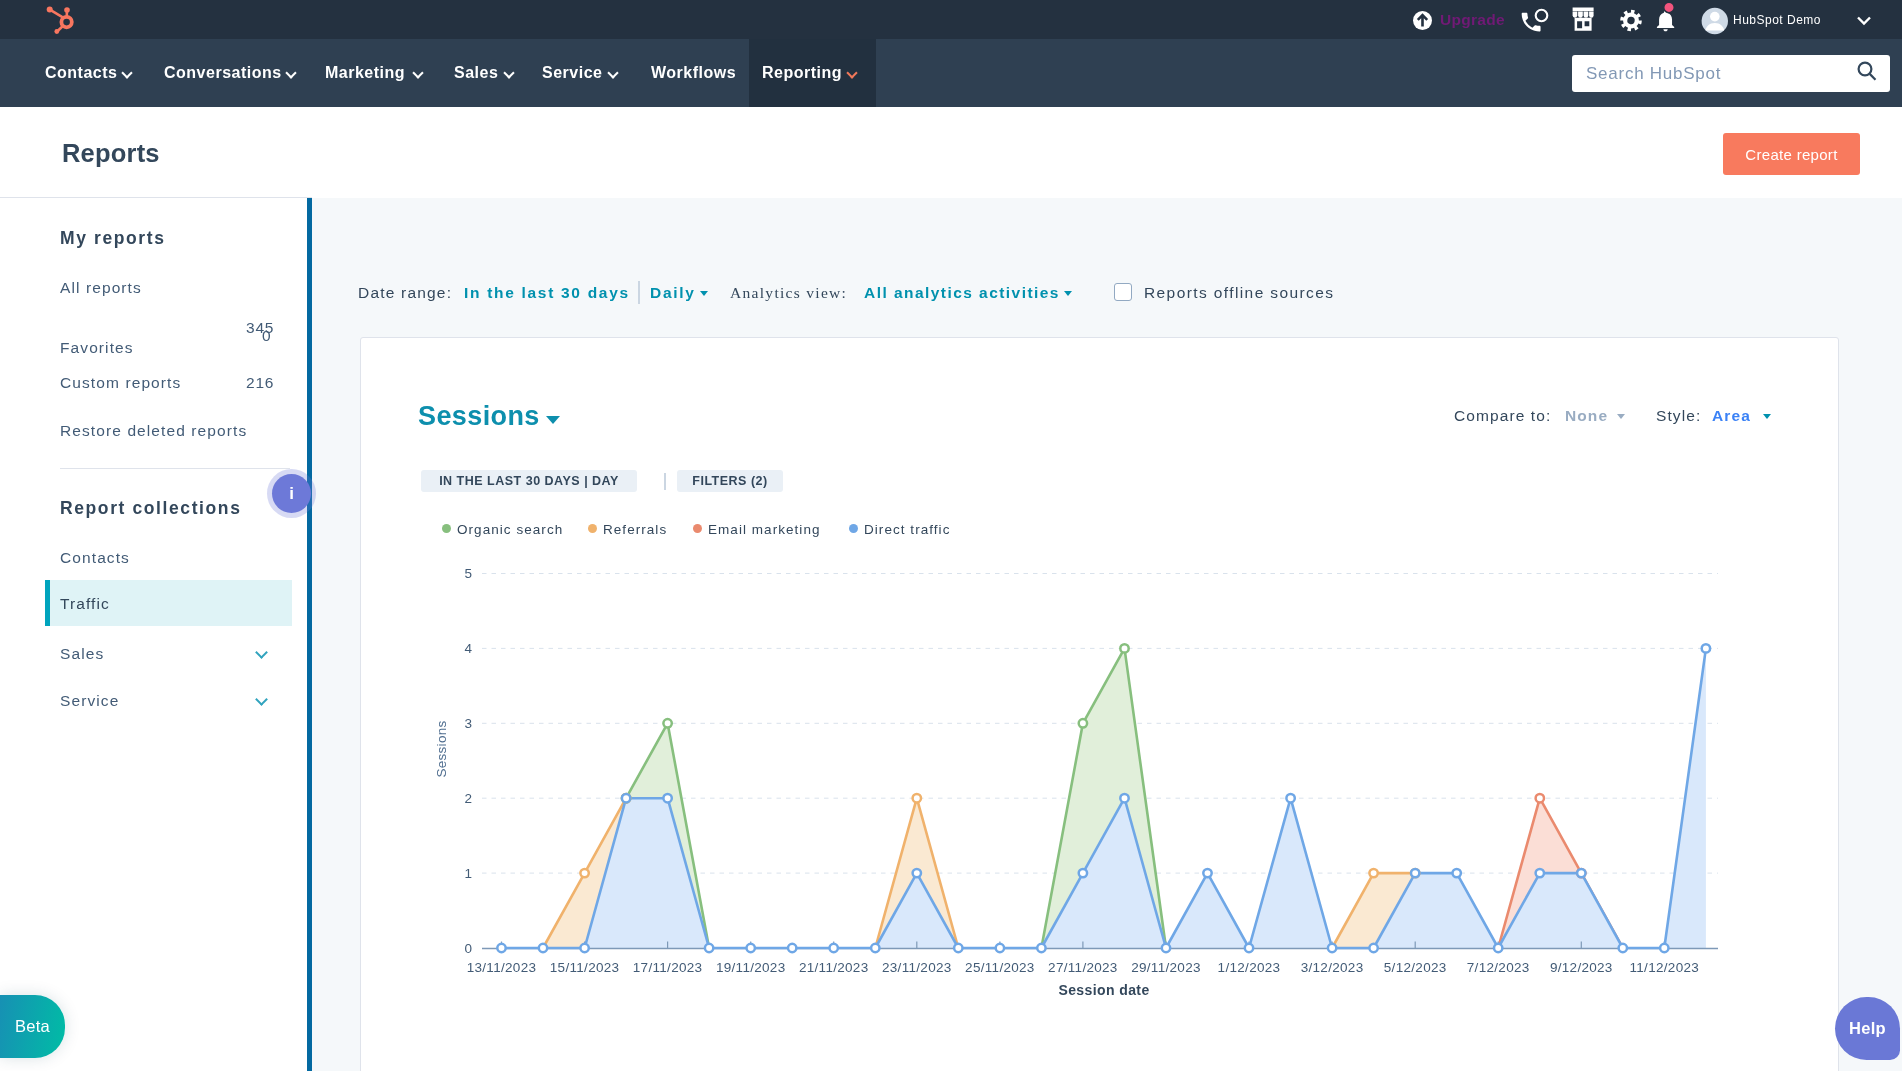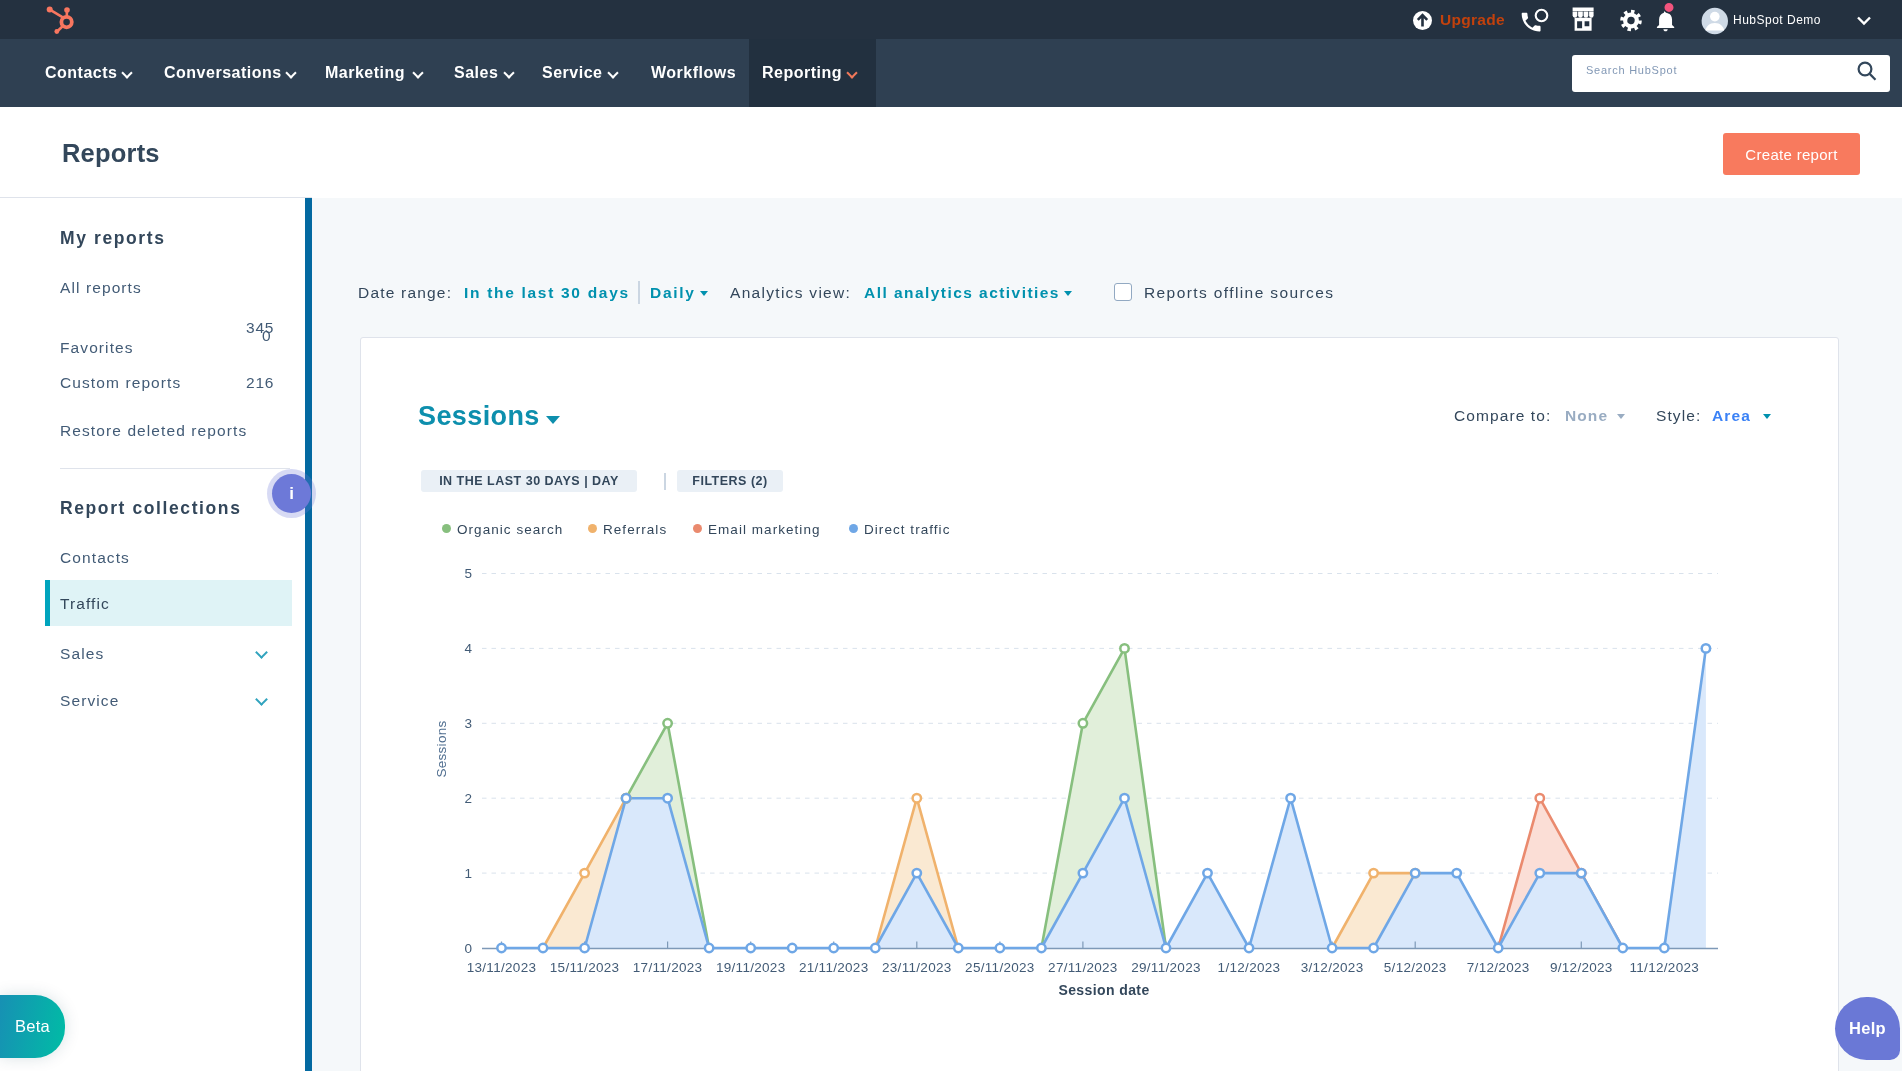--- a/index.html
+++ b/index.html
@@ -8,35 +8,35 @@
 body { font-family:"Liberation Sans", sans-serif; background:#f5f8fa; color:#33475b; }
 #page { position:relative; width:1902px; height:1071px; overflow:hidden; }
 .abs { position:absolute; }
 
 
 .top1 { position:absolute; left:0; top:0; width:1902px; height:39px; background:#243140; }
 .top2 { position:absolute; left:0; top:39px; width:1902px; height:68px; background:#2f4052; }
 .navactive { position:absolute; left:749px; top:39px; width:127px; height:68px; background:#22303f; }
 .navtxt { position:absolute; top:39px; height:68px; line-height:68px; color:#fff; font-size:16px; font-weight:bold; letter-spacing:.5px; white-space:nowrap; }
 .nchev { position:absolute; top:69px; width:8px; height:8px; border-right:2px solid #fff; border-bottom:2px solid #fff; transform:rotate(45deg); }
-.upgtxt { position:absolute; left:1440px; top:0; height:39px; line-height:40px; color:#c2410c; font-size:15.5px; font-weight:bold; letter-spacing:.3px; }
+.upgtxt { position:absolute; left:1440px; top:0; height:39px; line-height:40px; color:#701a75; font-size:15.5px; font-weight:bold; letter-spacing:.3px; }
 .hsdemo { position:absolute; left:1733px; top:0; height:39px; line-height:40px; color:#fff; font-size:12px; letter-spacing:.5px; }
 
 
 .search { position:absolute; left:1572px; top:55px; width:318px; height:37px; background:#fff; border-radius:3px; }
-.search .ph { position:absolute; left:14px; top:9px; color:#8298b5; font-size:11px; letter-spacing:.75px; }
+.search .ph { position:absolute; left:14px; top:9px; color:#8298b5; font-size:17px; letter-spacing:.75px; }
 
 
 .hdr { position:absolute; left:0; top:107px; width:1902px; height:91px; background:#fff; }
 .hdrline { position:absolute; left:0; top:197px; width:312px; height:1px; background:#dfe3eb; }
 h1.rpt { position:absolute; left:62px; top:139px; font-size:25.5px; letter-spacing:.2px; color:#33475b; }
 .btn-create { position:absolute; left:1723px; top:133px; width:137px; height:42px; background:#f87a5e; color:#fff; font-size:15px; letter-spacing:.3px; border-radius:3px; display:flex; align-items:center; justify-content:center; }
 
 
-.sidebar { position:absolute; left:0; top:198px; width:312px; height:873px; background:#fff; border-right:7px solid #0369a1; }
+.sidebar { position:absolute; left:0; top:198px; width:312px; height:873px; background:#fff; border-right:5px solid #0369a1; }
 .sb { position:absolute; left:60px; white-space:nowrap; }
 .sb-h { font-size:17.5px; font-weight:bold; color:#33475b; letter-spacing:1.6px; }
 .sb-t { font-size:15.5px; color:#425b76; letter-spacing:1.1px; }
 .sb-c { position:absolute; font-size:15.5px; color:#425b76; letter-spacing:.8px; }
 .sb-div { position:absolute; left:60px; top:270px; width:230px; height:1px; background:#dfe3eb; }
 .chev2 { position:absolute; left:257px; width:9px; height:9px; border-right:2.2px solid #31a3be; border-bottom:2.2px solid #31a3be; transform:rotate(45deg); }
 .traffic { position:absolute; left:45px; top:382px; width:247px; height:46px; background:#dff3f6; border-left:5px solid #00a4bd; }
 .ibtn { position:absolute; left:267px; top:271px; width:49px; height:49px; border-radius:50%; background:rgba(111,122,215,.28); }
 .ibtn .inner { position:absolute; left:5px; top:5px; width:39px; height:39px; border-radius:50%; background:#6d79d8; color:#fff; font-size:17px; font-weight:bold; text-align:center; line-height:39px; }
 
@@ -177,21 +177,21 @@
         <div class="inner">i</div>
       </div>
   </div>
 
 
   <span class="dr" style="left:358px;letter-spacing:1.2px;">Date range:</span>
   <span class="dr teal" style="left:464px;letter-spacing:1.7px;">In the last 30 days</span>
   <div class="vsep1"></div>
   <span class="dr teal" style="left:650px;letter-spacing:1.7px;">Daily</span>
   <span class="caret" style="left:700px;"></span>
-  <span class="dr" style="left:730px;letter-spacing:1.3px;">Analytics view:</span>
+  <span class="dr" style="left:730px;letter-spacing:1.3px;font-family:Liberation Serif, serif;">Analytics view:</span>
   <span class="dr teal" style="left:864px;letter-spacing:1.45px;">All analytics activities</span>
   <span class="caret" style="left:1064px;"></span>
   <div class="cbx"></div>
   <span class="dr" style="left:1144px;letter-spacing:1.4px;">Reports offline sources</span>
 
   <div class="card">
     <h2>Sessions</h2>
     <div class="h2caret"></div>
     <span class="cmp" style="left:1093px;">Compare to:</span>
     <span class="cmp gray" style="left:1204px;">None</span>

